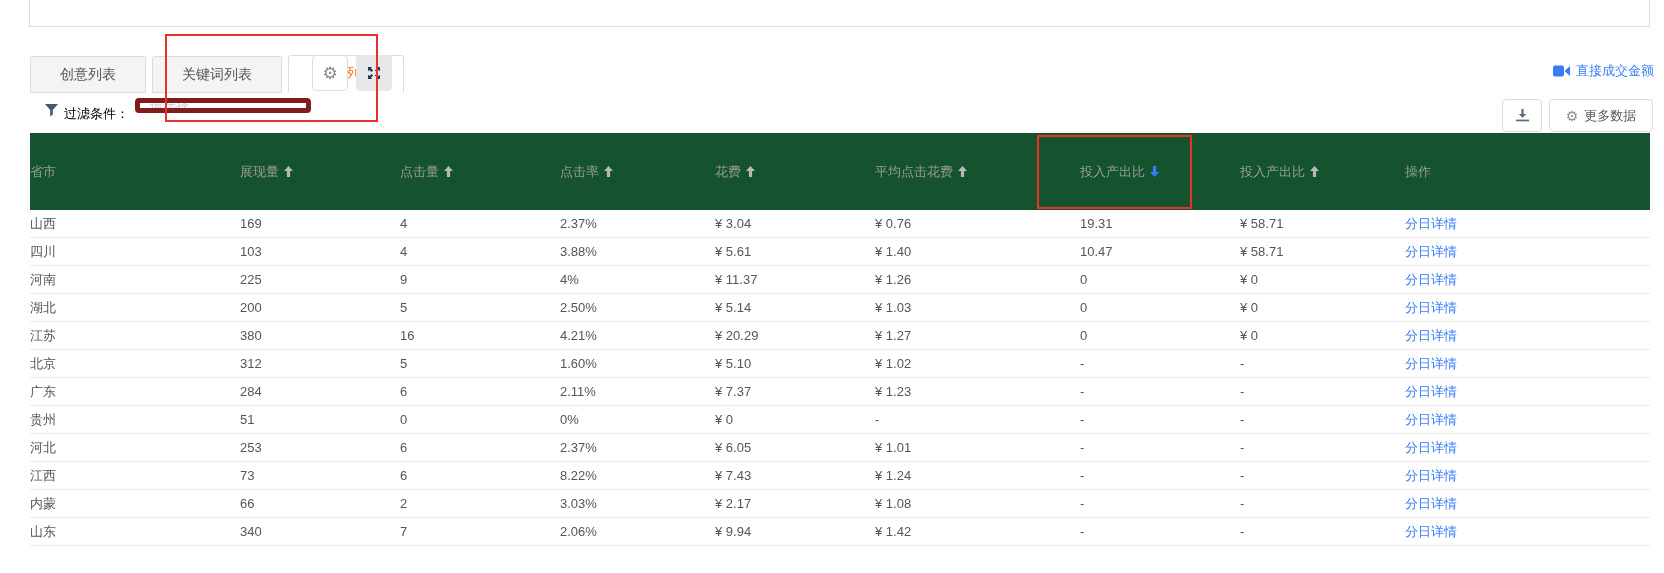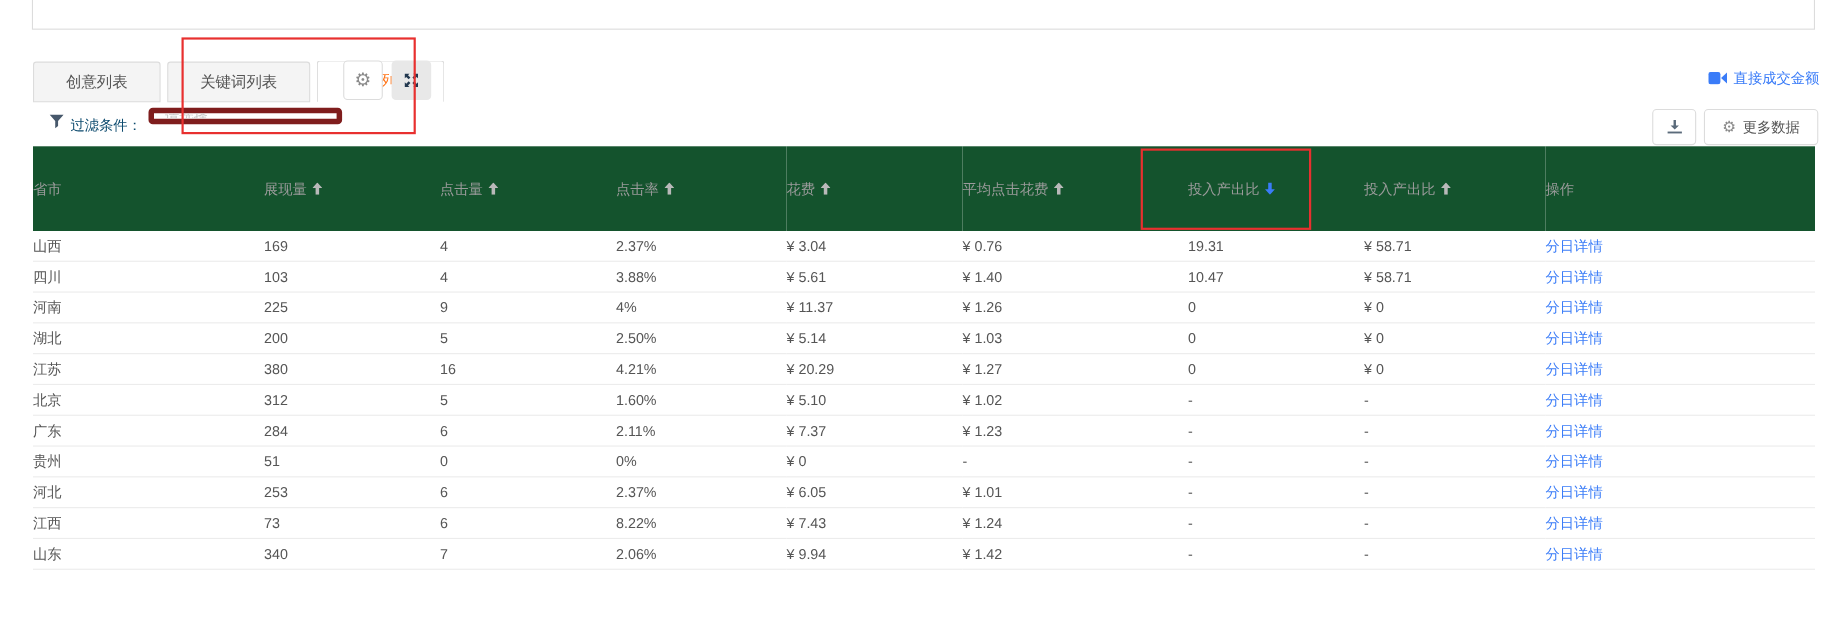--- a/index.html
+++ b/index.html
@@ -22,21 +22,21 @@
   .gear-btn{left:312px;background:#fff;border:1px solid #dcdcdc;}
   .gear-glyph{font-family:"DejaVu Sans",sans-serif;font-size:17px;color:#8a8a8a;line-height:1;}
   .expand-btn{left:356px;background:#e8e8e8;border:none;}
 
   
   .report-link{position:absolute;top:62px;right:10px;display:flex;align-items:center;gap:6px;
     color:#3a7cf8;font-size:13px;cursor:pointer;}
 
   
   .funnel{position:absolute;left:45px;top:104px;}
-  .filter-label{position:absolute;left:64px;top:105px;font-size:13px;color:#0c4a6e;}
+  .filter-label{position:absolute;left:64px;top:105px;font-size:13px;color:#000000;}
   .filter-input{position:absolute;left:135px;top:98px;width:176px;height:15px;box-sizing:border-box;
     border:5px solid #7f1d1d;border-radius:4px;padding:0 10px;font-size:13px;color:#555;outline:none;
     font-family:"Liberation Sans","DejaVu Sans",sans-serif;}
   .filter-input::placeholder{color:#c9c9c9;}
   .dl-btn{position:absolute;left:1502px;top:99px;width:40px;height:33px;box-sizing:border-box;
     background:#fff;border:1px solid #dcdcdc;border-radius:4px;display:flex;align-items:center;justify-content:center;cursor:pointer;}
   .more-btn{position:absolute;left:1549px;top:99px;width:104px;height:33px;box-sizing:border-box;
     background:#fff;border:1px solid #dcdcdc;border-radius:4px;display:flex;align-items:center;justify-content:center;
     gap:6px;font-size:13px;color:#555;cursor:pointer;}
   .more-btn .gear-glyph{font-size:14px;}
@@ -261,20 +261,31 @@
           <td>73</td>
           <td>6</td>
           <td>8.22%</td>
           <td>¥ 7.43</td>
           <td>¥ 1.24</td>
           <td>-</td>
           <td>-</td>
           <td><a>分日详情</a></td>
         </tr>
         <tr>
+          <td>内蒙</td>
+          <td>66</td>
+          <td>2</td>
+          <td>3.03%</td>
+          <td>¥ 2.17</td>
+          <td>¥ 1.08</td>
+          <td>-</td>
+          <td>-</td>
+          <td><a>分日详情</a></td>
+        </tr>
+        <tr>
           <td>山东</td>
           <td>340</td>
           <td>7</td>
           <td>2.06%</td>
           <td>¥ 9.94</td>
           <td>¥ 1.42</td>
           <td>-</td>
           <td>-</td>
           <td><a>分日详情</a></td>
         </tr>

